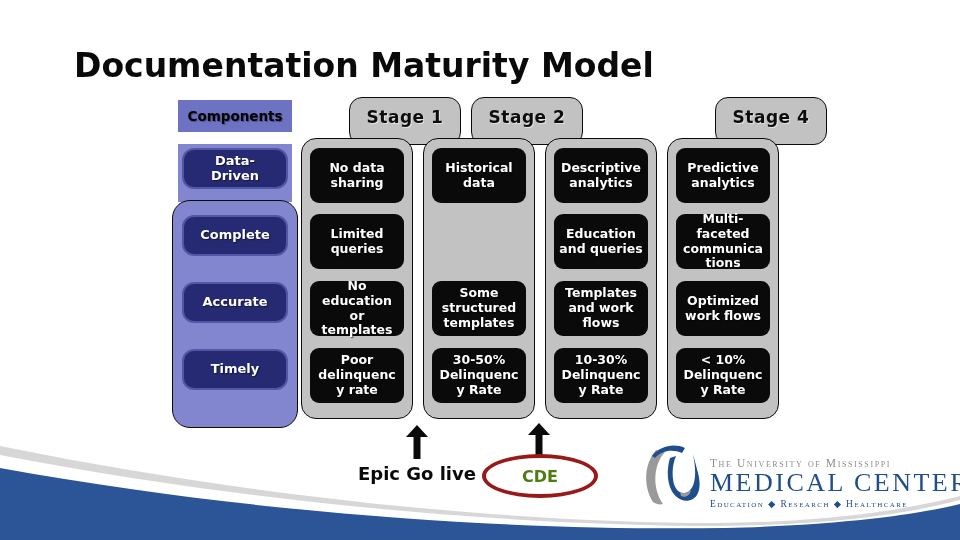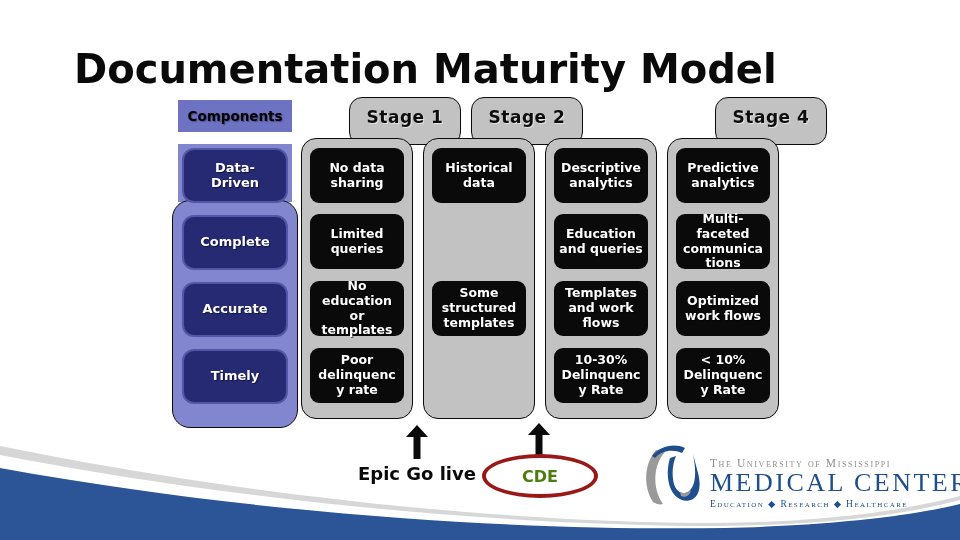--- a/index.html
+++ b/index.html
@@ -2,42 +2,42 @@
 <html style="--slate: #6e72c3; --periwinkle: #8286ce; --navy: #252a72; --navyborder: #5157a5; --colgray: #c2c2c2; --borderblack: #0b0b0b; --cellblack: #0a0a0a; --swooshblue: #2b5596; --swooshgray: #d7d7d7; --ovalred: #991818; --logoblue: #1f4e8c; --logogray: #8d8d8d; --arrowblack: #0a0a0a;"><head>
 <meta charset="utf-8">
 <style>
   html,body { margin:0; padding:0; background:#ffffff; }
   .slide {
     position:relative; width:960px; height:540px; background:#ffffff;
     overflow:hidden; font-family:"DejaVu Sans", sans-serif;
   }
   .title {
     position:absolute; left:74px; top:46px; margin:0;
-    font-size:40px; font-weight:bold; color:#0a0a0a; letter-spacing:0px;
+    font-size:33px; font-weight:bold; color:#0a0a0a; letter-spacing:0px;
   }
 
   
   .comp-wrap { position:absolute; left:172px; top:100px; width:126px; height:330px; }
   .comp-header {
     position:absolute; left:6px; top:0; width:114px; height:32px;
     background:var(--slate); display:flex; align-items:center; justify-content:center;
     color:#000000; font-size:13.5px; font-weight:bold;
     text-shadow:1px 1px 1px rgba(0,0,0,0.35);
   }
   .comp-upper {
     position:absolute; left:6px; top:44px; width:114px; height:58px;
     background:var(--periwinkle);
   }
   .comp-body {
     position:absolute; left:0; top:100px; width:126px; height:228px;
     background:var(--periwinkle); border:1.5px solid var(--borderblack);
     border-radius:18px; box-sizing:border-box;
   }
   .comp-cell {
-    position:absolute; left:10px; width:106px; height:55px;
+    position:absolute; left:10px; width:106px; height:41px;
     background:var(--navy); border:2px solid var(--navyborder); box-sizing:border-box;
     border-radius:12px; display:flex; align-items:center; justify-content:center;
     color:#ffffff; font-size:13px; font-weight:bold; text-align:center;
     text-shadow:1px 1px 1px rgba(0,0,0,0.5); line-height:1.15; padding:2px 18px;
   }
 
   
   .stage { position:absolute; top:97px; width:112px; height:330px; }
   .stage-tab {
     position:absolute; left:4px; top:0; width:112px; height:48px;
@@ -121,20 +121,21 @@
     <div class="stage-cell row1">Limited queries</div>
     <div class="stage-cell row2">No education or templates</div>
     <div class="stage-cell row3">Poor delinquency rate</div>
   </div>
 
   <div class="stage" style="left:423px">
     <div class="stage-tab">Stage 2</div>
     <div class="stage-body"></div>
     <div class="stage-cell row0">Historical data</div>
     <div class="stage-cell row2">Some structured templates</div>
+    <div class="stage-cell row3">30-50% Delinquency Rate</div>
   </div>
 
   <div class="stage" style="left:545px">
     <div class="stage-body"></div>
     <div class="stage-cell row0">Descriptive analytics</div>
     <div class="stage-cell row1">Education and queries</div>
     <div class="stage-cell row2">Templates and work flows</div>
     <div class="stage-cell row3">10-30% Delinquency Rate</div>
   </div>
 

